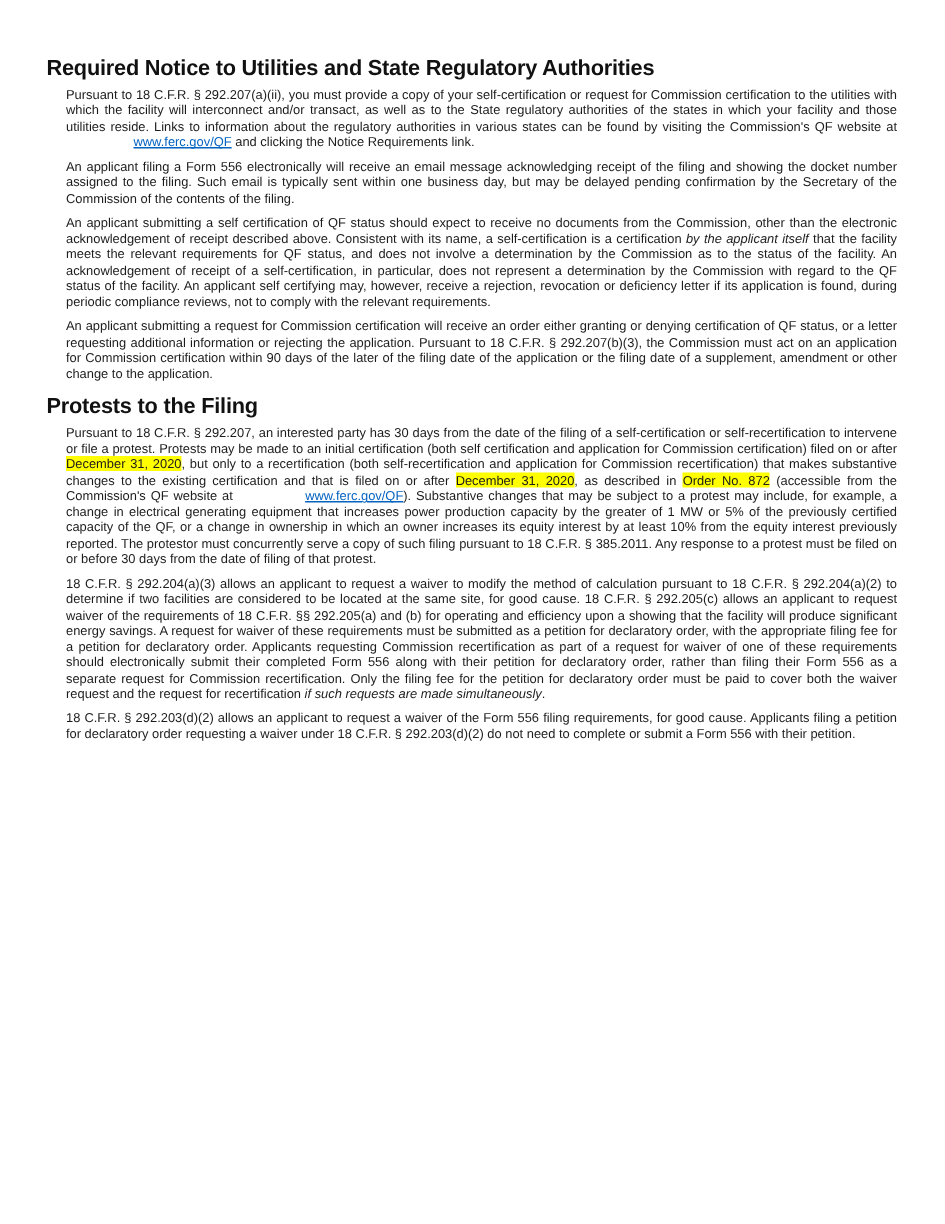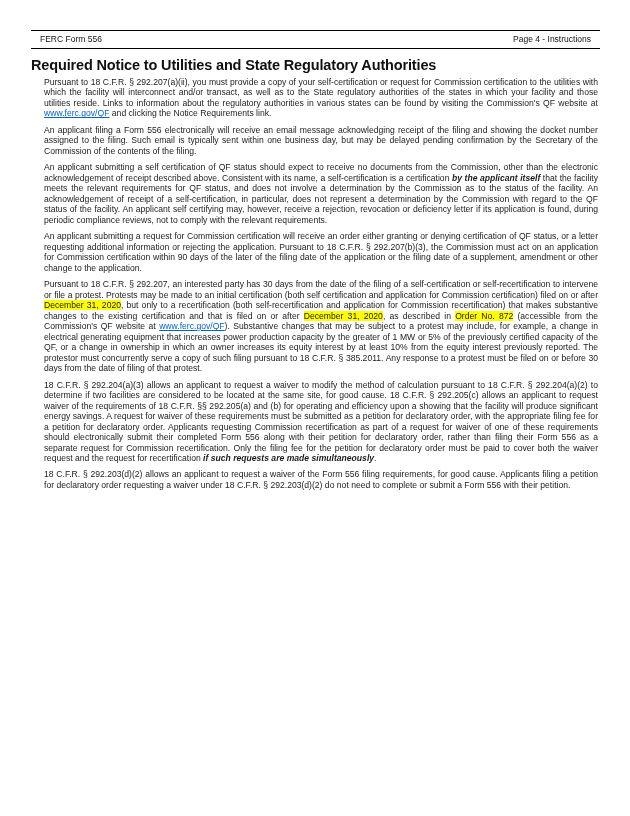--- a/index.html
+++ b/index.html
@@ -37,39 +37,37 @@
     font-size: 8.6px;
     line-height: 1.22;
     text-align: justify;
     margin: 0 2px 6px 13px;
     color: #1c1c1c;
   }
   .link {
     color: var(--link-color, #0563C1);
     text-decoration: underline;
     cursor: pointer;
+    margin-left: 45px;
   }
   .hl { background: var(--hl-color, #FFFF00); }
-  .it { font-style: italic; font-weight: bold; }
+  .it { font-style: italic; }
 </style>
 </head>
 <body>
 
 <div class="page">
 
-  <div class="header-box">
-    <span>FERC Form 556</span>
-    <span>Page 4 - Instructions</span>
-  </div>
 
   <h1 class="section-heading first">Required Notice to Utilities and State Regulatory Authorities</h1>
   <p class="body-para"><span>Pursuant to 18 C.F.R. § 292.207(a)(ii), you must provide a copy of your self-certification or request for Commission certification to the utilities with which the facility will interconnect and/or transact, as well as to the State regulatory authorities of the states in which your facility and those utilities reside. Links to information about the regulatory authorities in various states can be found by visiting the Commission's QF website at </span><span class="link">www.ferc.gov/QF</span><span> and clicking the Notice Requirements link.</span></p>
 
   <p class="body-para"><span>An applicant filing a Form 556 electronically will receive an email message acknowledging receipt of the filing and showing the docket number assigned to the filing.  Such email is typically sent within one business day, but may be delayed pending confirmation by the Secretary of the Commission of the contents of the filing.</span></p>
   <p class="body-para"><span>An applicant submitting a self certification of QF status should expect to receive no documents from the Commission, other than the electronic acknowledgement of receipt described above.  Consistent with its name, a self-certification is a certification </span><span class="it">by the applicant itself</span><span> that the facility meets the relevant requirements for QF status, and does not involve a determination by the Commission as to the status of the facility.  An acknowledgement of receipt of a self-certification, in particular, does not represent a determination by the Commission with regard to the QF status of the facility.  An applicant self certifying may, however, receive a rejection, revocation or deficiency letter if its application is found, during periodic compliance reviews, not to comply with the relevant requirements.</span></p>
   <p class="body-para"><span>An applicant submitting a request for Commission certification will receive an order either granting or denying certification of QF status, or a letter requesting additional information or rejecting the application.  Pursuant to 18 C.F.R. § 292.207(b)(3), the Commission must act on an application for Commission certification within 90 days of the later of the filing date of the application or the filing date of a supplement, amendment or other change to the application.</span></p>
 
+  <h1 class="section-heading">Protests to the Filing</h1>
   <p class="body-para"><span>Pursuant to 18 C.F.R. § 292.207, an interested party has 30 days from the date of the filing of a self-certification or self-recertification to intervene or file a protest.  Protests may be made to an initial certification (both self certification and application for Commission certification) filed on or after </span><span class="hl">December 31, 2020</span><span>, but only to a recertification (both self-recertification and application for Commission recertification) that makes substantive changes to the existing certification and that is filed on or after </span><span class="hl">December 31, 2020</span><span>, as described in </span><span class="hl">Order No. 872</span><span> (accessible from the Commission's QF website at </span><span class="link">www.ferc.gov/QF</span><span>).  Substantive changes that may be subject to a protest may include, for example, a change in electrical generating equipment that increases power production capacity by the greater of 1 MW or 5% of the previously certified capacity of the QF, or a change in ownership in which an owner increases its equity interest by at least 10% from the equity interest previously reported.  The protestor must concurrently serve a copy of such filing pursuant to 18 C.F.R. § 385.2011.  Any response to a protest must be filed on or before 30 days from the date of filing of that protest.</span></p>
 
   <p class="body-para"><span>18 C.F.R. § 292.204(a)(3) allows an applicant to request a waiver to modify the method of calculation pursuant to 18 C.F.R. § 292.204(a)(2) to determine if two facilities are considered to be located at the same site, for good cause.  18 C.F.R. § 292.205(c) allows an applicant to request waiver of the requirements of 18 C.F.R. §§ 292.205(a) and (b) for operating and efficiency upon a showing that the facility will produce significant energy savings.  A request for waiver of these requirements must be submitted as a petition for declaratory order, with the appropriate filing fee for a petition for declaratory order.  Applicants requesting Commission recertification as part of a request for waiver of one of these requirements should electronically submit their completed Form 556 along with their petition for declaratory order, rather than filing their Form 556 as a separate request for Commission recertification.  Only the filing fee for the petition for declaratory order must be paid to cover both the waiver request and the request for recertification </span><span class="it">if such requests are made simultaneously</span><span>.</span></p>
   <p class="body-para"><span>18 C.F.R. § 292.203(d)(2) allows an applicant to request a waiver of the Form 556 filing requirements, for good cause.  Applicants filing a petition for declaratory order requesting a waiver under 18 C.F.R. § 292.203(d)(2) do not need to complete or submit a Form 556 with their petition.</span></p>
 
 </div>
 
 </body></html>

